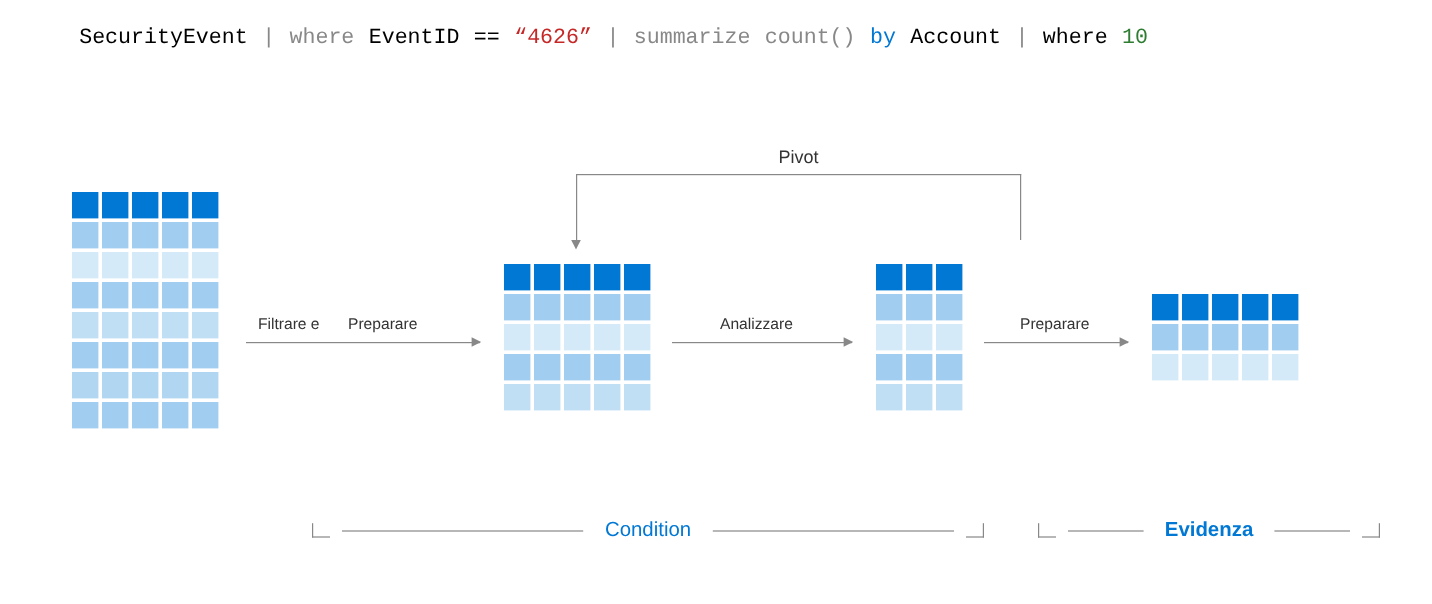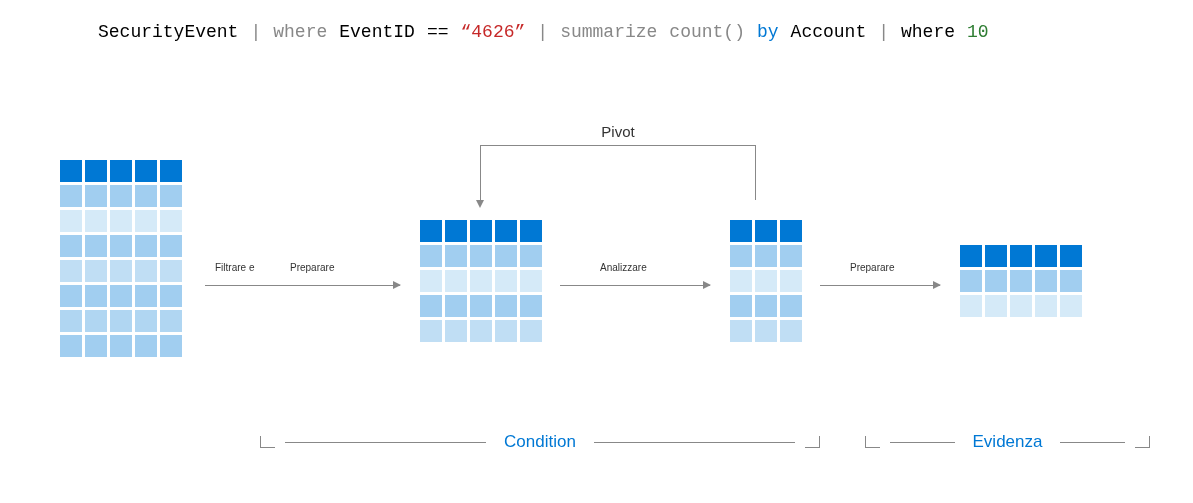--- a/index.html
+++ b/index.html
@@ -14,21 +14,20 @@
   .query-line {
     position: absolute;
     top: 22px;
     left: 60px;
     right: 50px;
     font-family: 'Consolas', 'Courier New', monospace;
     font-size: 18px;
     white-space: nowrap;
     display: flex;
     gap: 0;
-    margin-left: 32px;
   }
   .query-line span { padding: 0 6px; }
   .tok-black { color: #000; }
   .tok-gray { color: #888; }
   .tok-red { color: #c62828; }
   .tok-blue { color: #0078d4; }
   .tok-green { color: #2e7d32; text-align: center; }
 
   .diagram {
     position: absolute;
@@ -77,31 +76,31 @@
     content: '';
     position: absolute;
     right: -1px;
     top: -4px;
     border-left: 8px solid #888;
     border-top: 4.5px solid transparent;
     border-bottom: 4.5px solid transparent;
   }
   .arrow-label {
     position: absolute;
-    font-size: 10px;
+    font-size: 13px;
     color: #333;
     white-space: nowrap;
   }
 
   
   .pivot-bracket {
     position: absolute;
     left: 430px;
     top: -5px;
-    width: 276px;
+    width: 371px;
     height: 55px;
   }
   .pivot-top {
     position: absolute;
     top: 0;
     left: 0;
     right: 0;
     height: 1px;
     background: #888;
   }
@@ -157,21 +156,21 @@
     height: 1px;
     background: #888;
   }
   .sec-label {
     font-size: 17px;
     color: #0078d4;
     padding: 0 8px;
   }
   .section-dati { left: 0px; width: 150px; }
   .section-cond { left: 210px; width: 560px; }
-  .section-evid { left: 815px; width: 285px; }
+  .section-evid { left: 815px; width: 285px; font-weight: bold; }
 
 </style>
 </head>
 <body>
 
 <div class="query-line">
   <span class="tok-black">SecurityEvent</span>
   <span class="tok-gray">|</span>
   <span class="tok-gray">where</span>
   <span class="tok-black">EventID</span>

